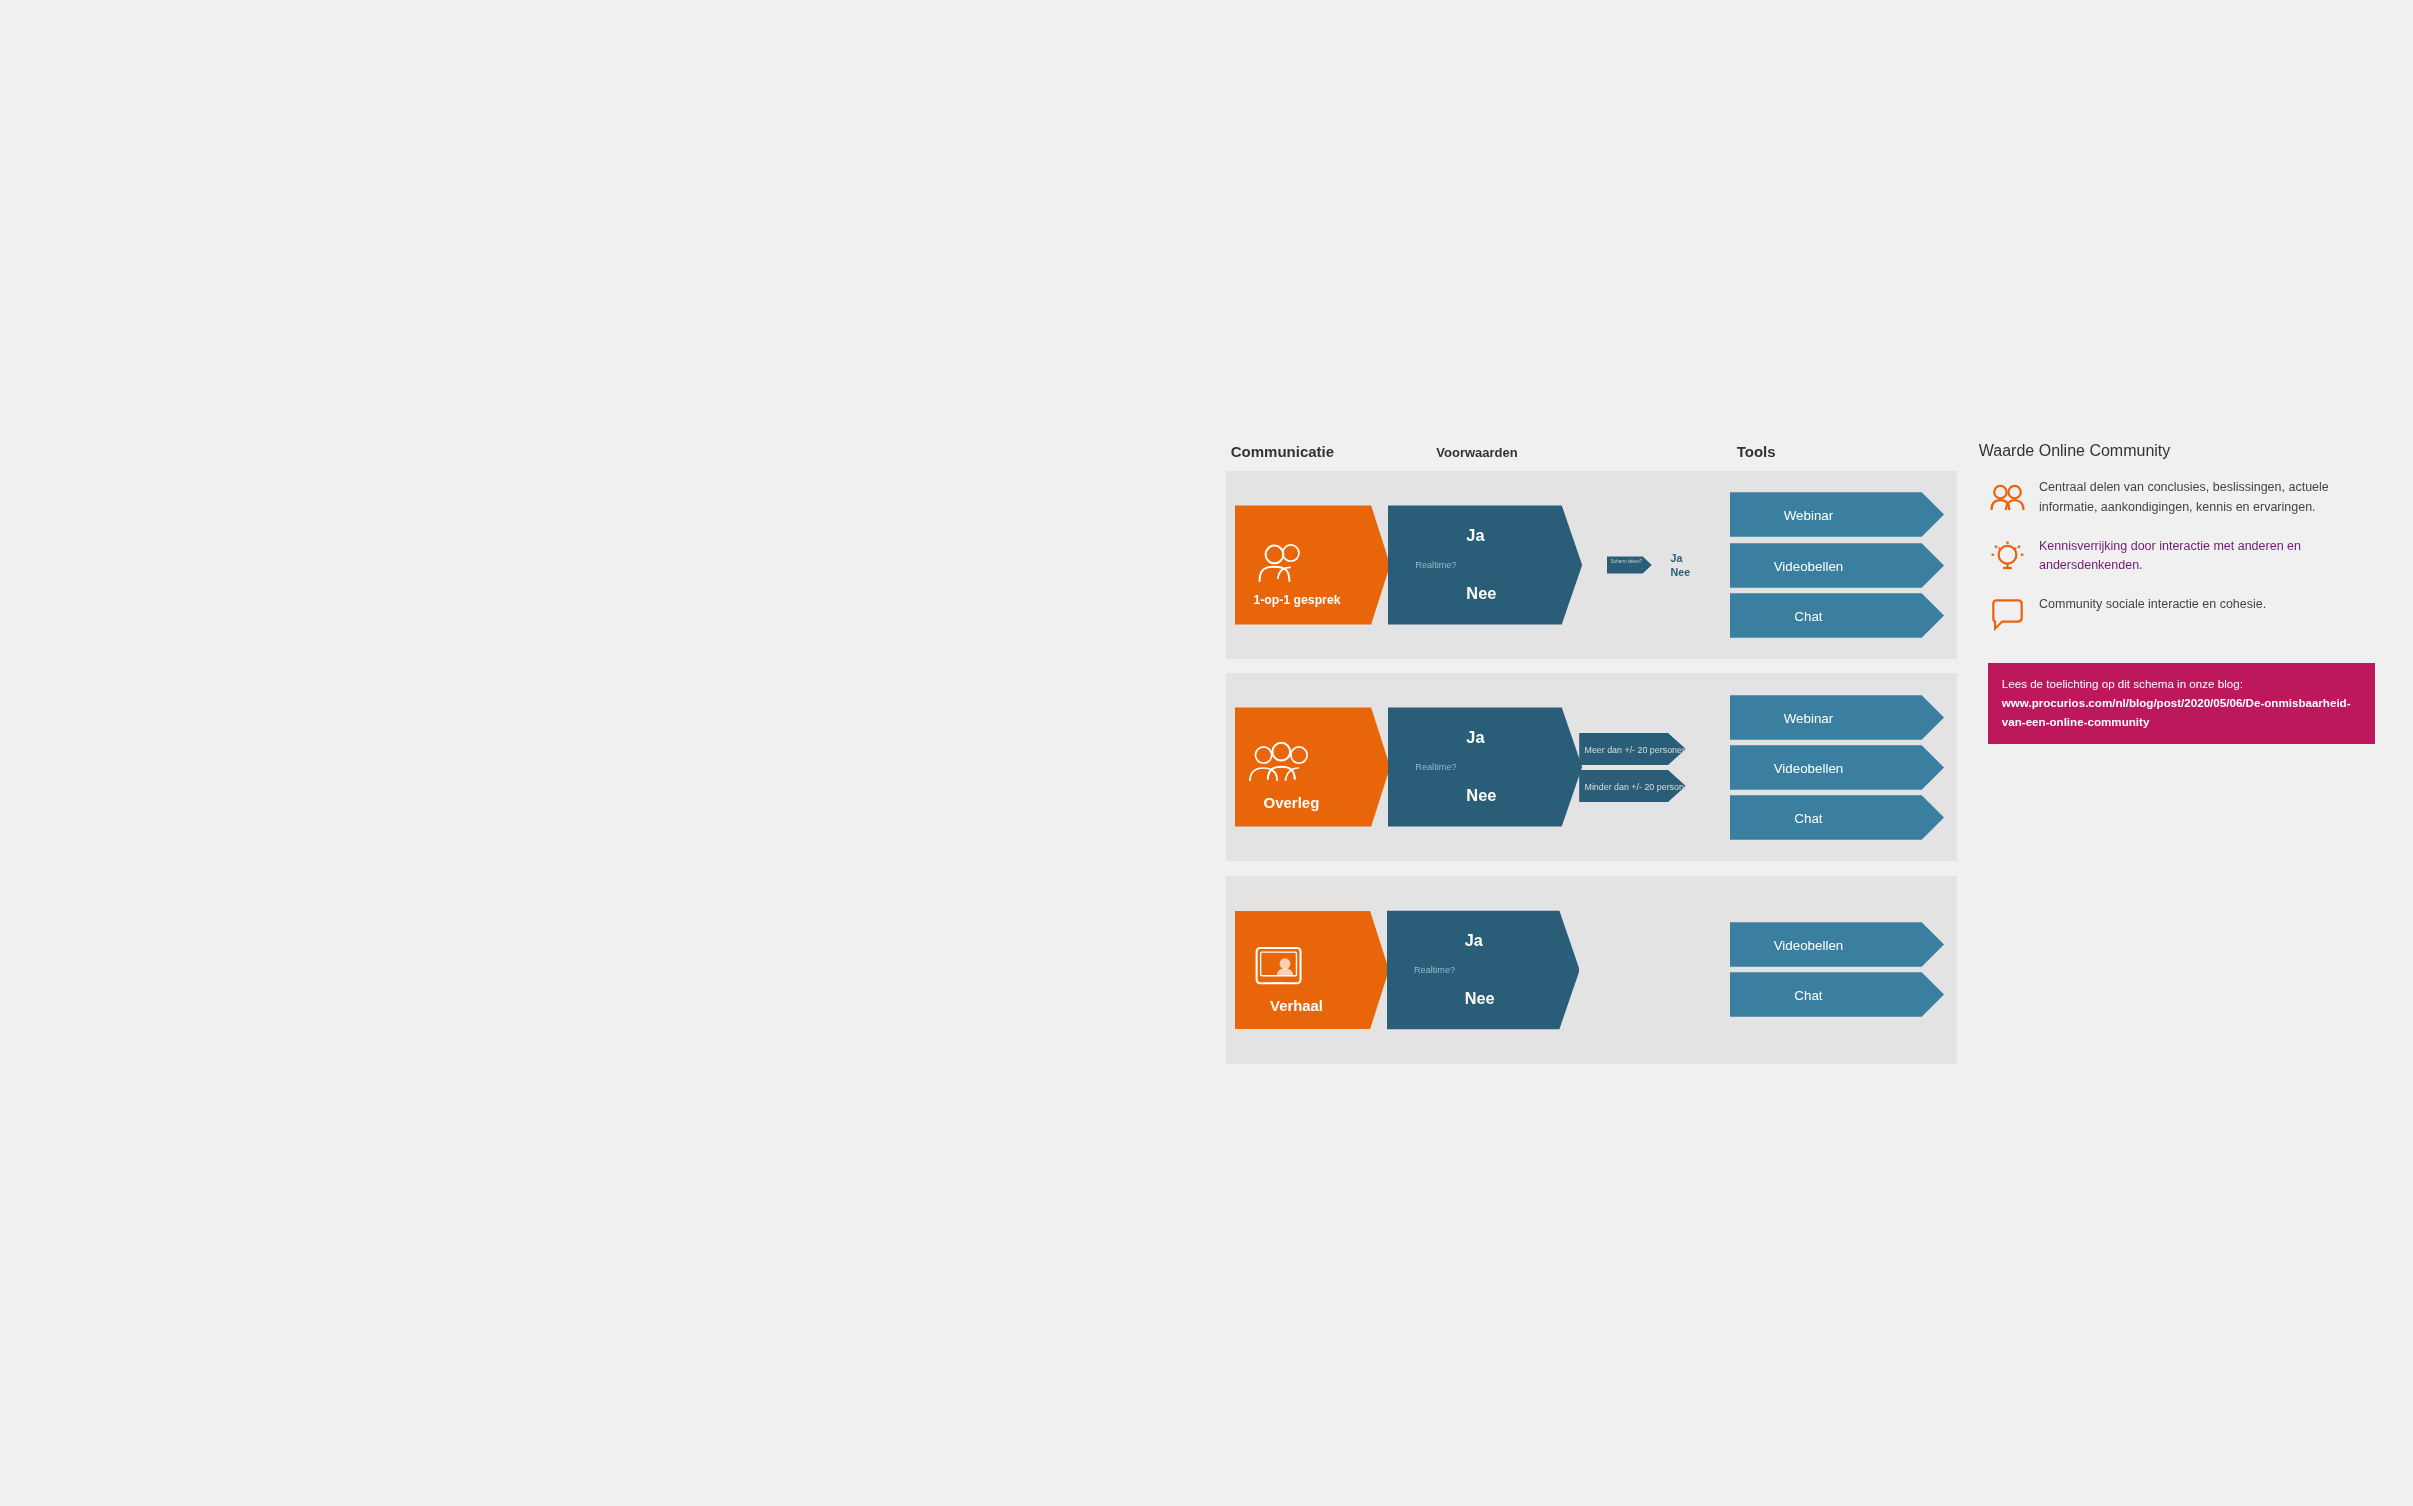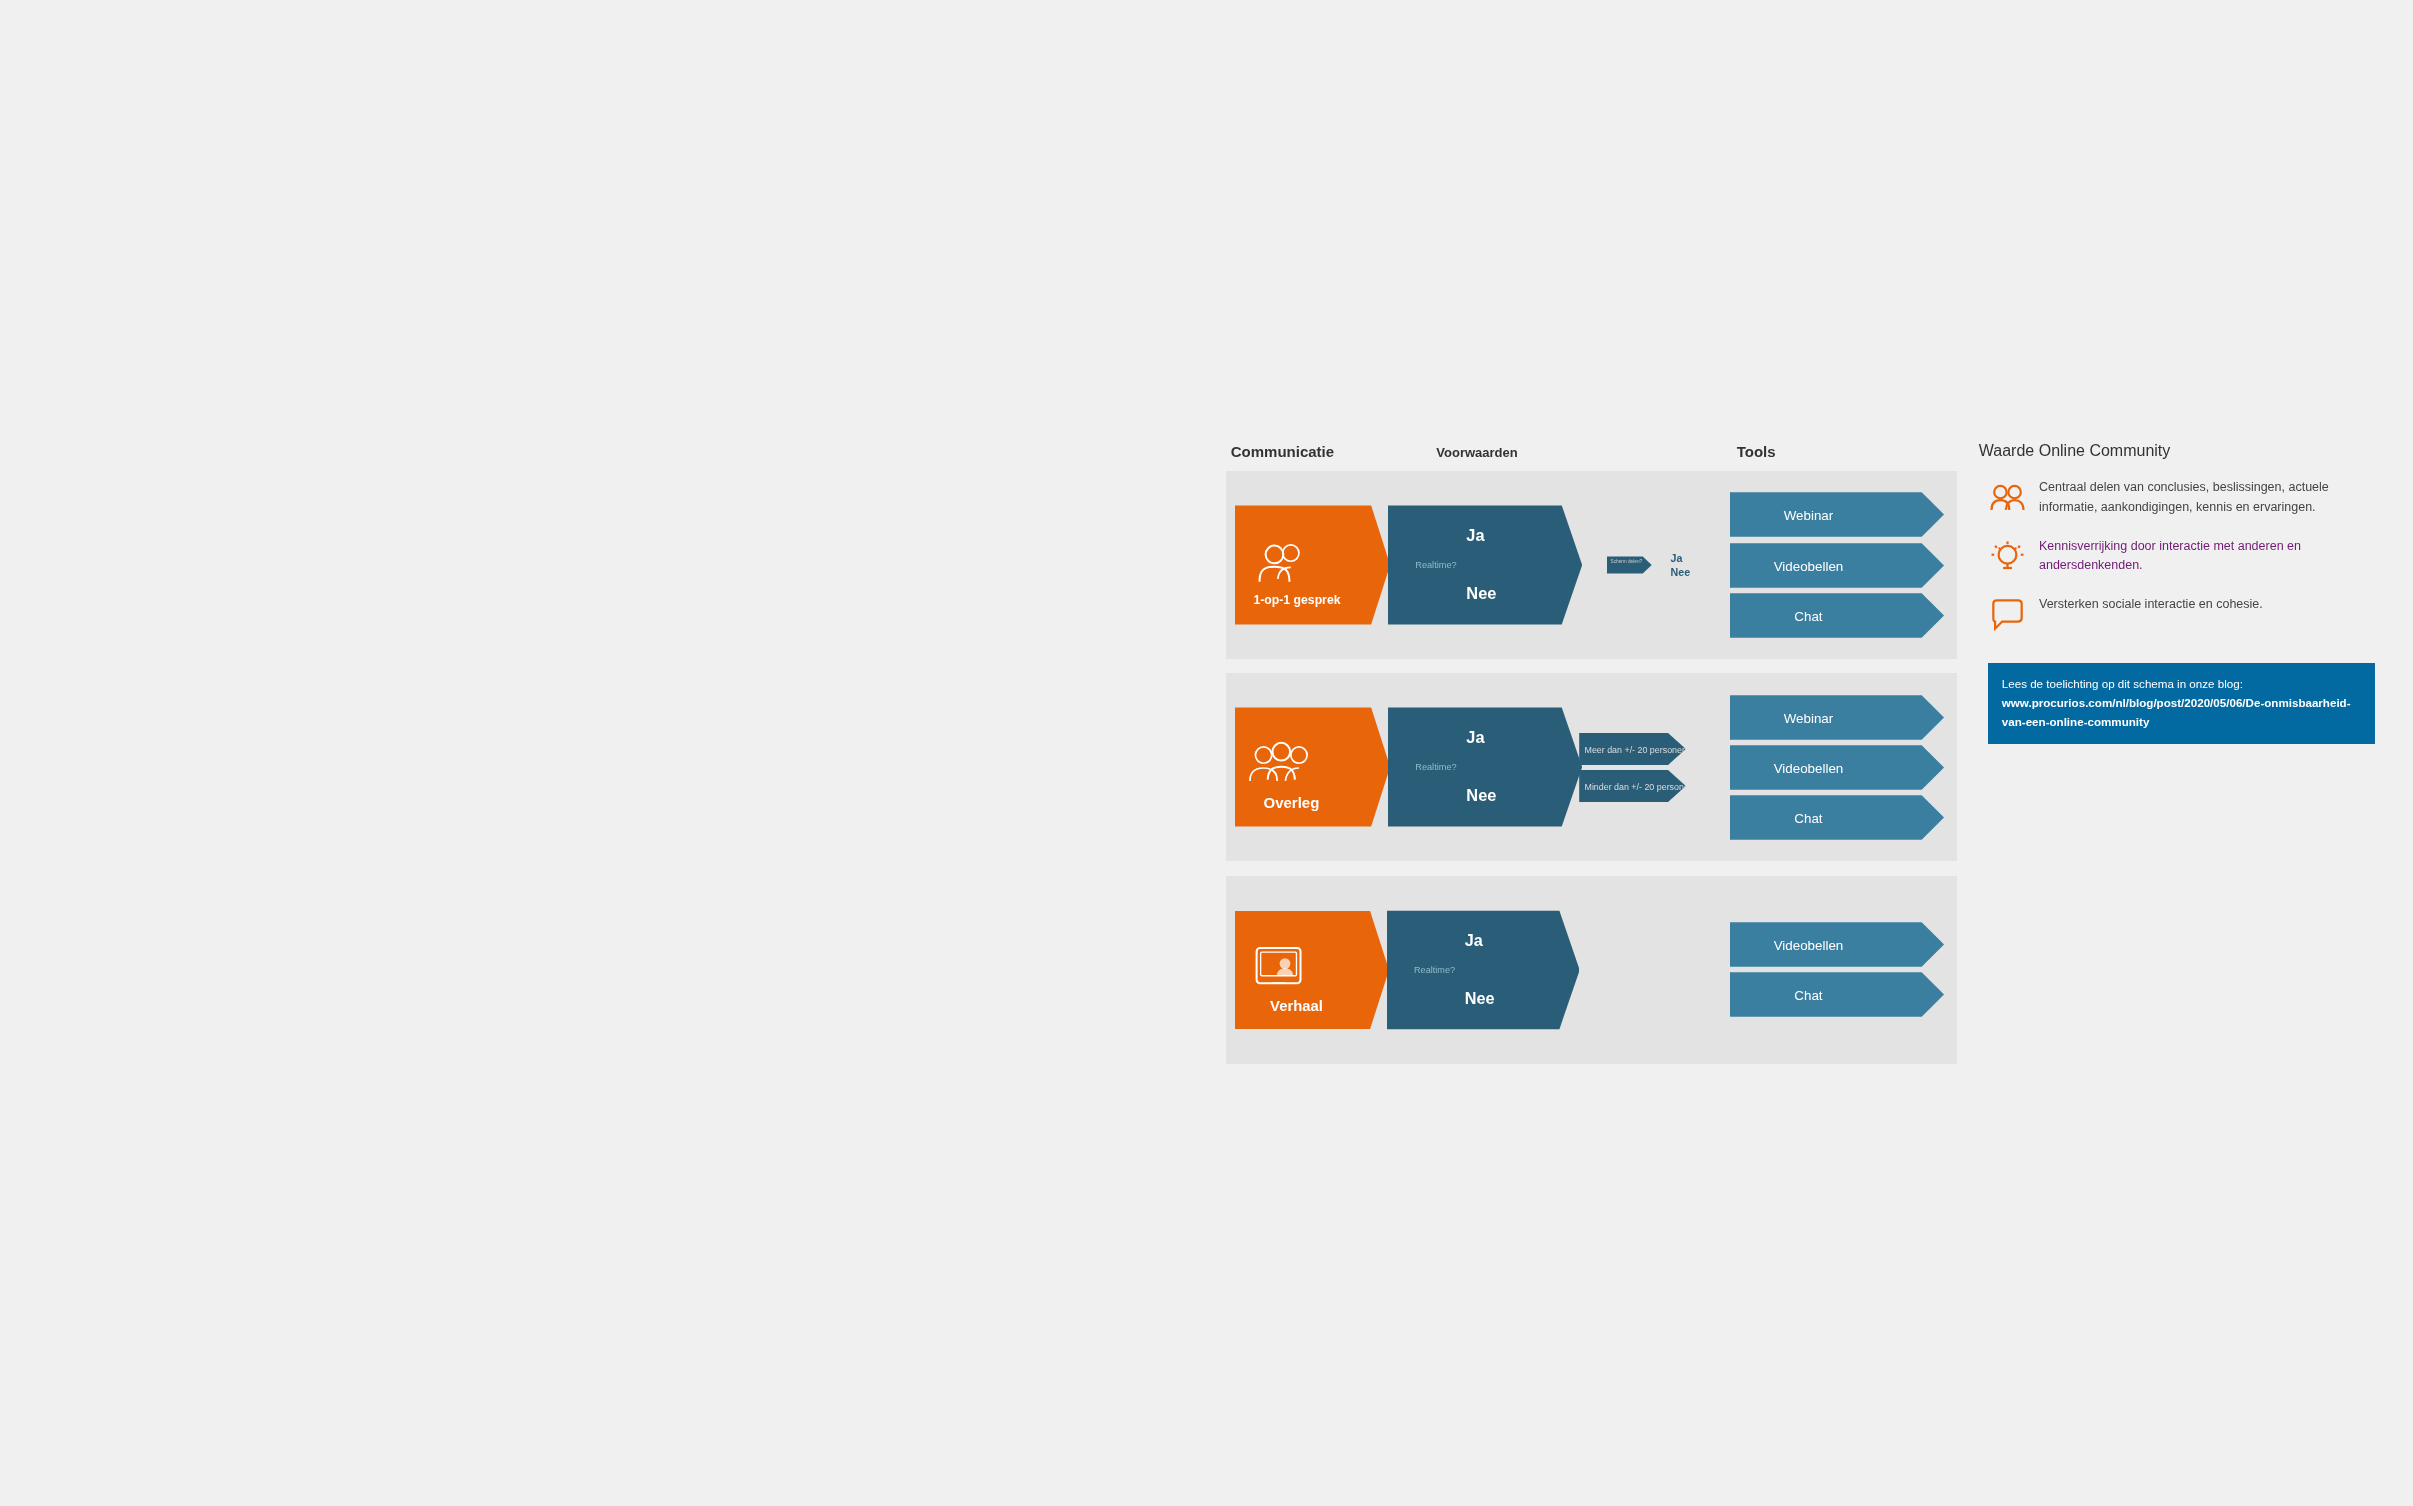--- a/index.html
+++ b/index.html
@@ -215,24 +215,24 @@
           <line x1="30" y1="14" x2="32" y2="12" stroke="#E8650A" stroke-width="2"></line>
         </svg>
         <p style="font-size:12.5px; color:#701a75; line-height:1.55; flex:1;">Kennisverrijking door interactie met anderen en andersdenkenden.</p>
       </div>
 
       <div style="display:flex; gap:12.5px; align-items:flex-start;">
 
         <svg width="39" height="39" viewBox="0 0 44 44">
           <path d="M6,10 Q6,6 10,6 L34,6 Q38,6 38,10 L38,26 Q38,30 34,30 L16,30 L8,38 L8,30 Q6,30 6,26 Z" fill="none" stroke="#E8650A" stroke-width="2.5"></path>
         </svg>
-        <p style="font-size:12.5px; color:#444; line-height:1.55; flex:1;">Versterken sociale interactie en cohesie.</p>
-      </div>
-
-      <div style="background:#0369a1; color:white; padding:12.5px 14.3px; font-size:11.6px; line-height:1.6; margin-top:9px;">
+        <p style="font-size:12.5px; color:#444; line-height:1.55; flex:1;">Community sociale interactie en cohesie.</p>
+      </div>
+
+      <div style="background:#be185d; color:white; padding:12.5px 14.3px; font-size:11.6px; line-height:1.6; margin-top:9px;">
         <span>Lees de toelichting op dit schema in onze blog: </span><strong>www.procurios.com/nl/blog/post/2020/05/06/De-onmisbaarheid-van-een-online-community</strong>
       </div>
 
     </div>
 
   </div>
 
 </div>
 
 

